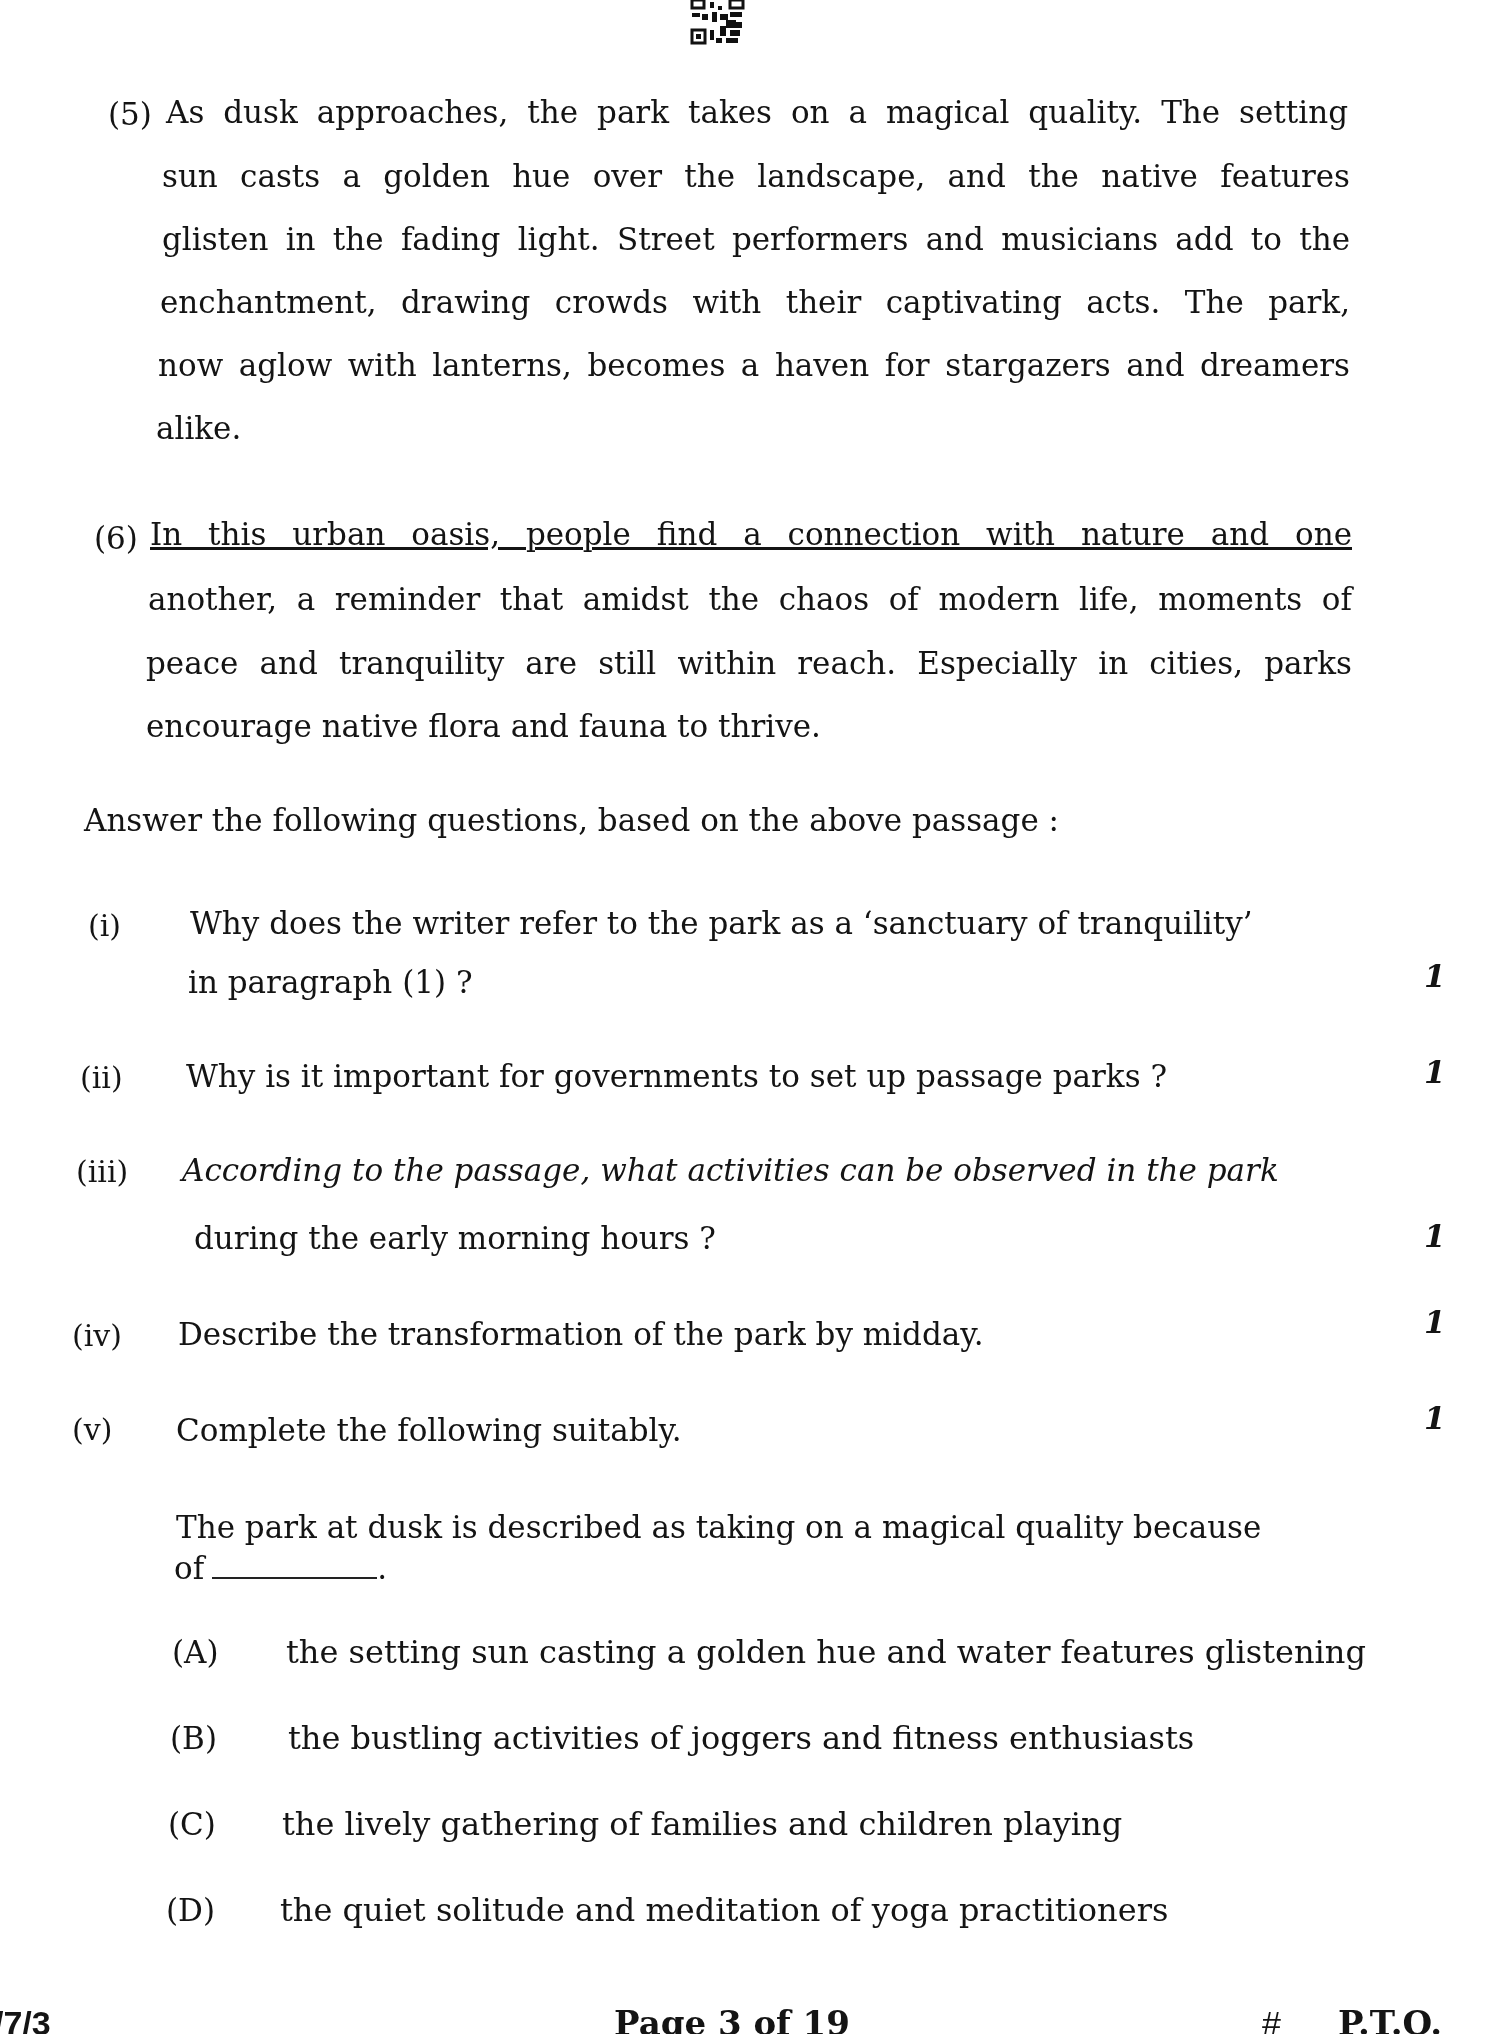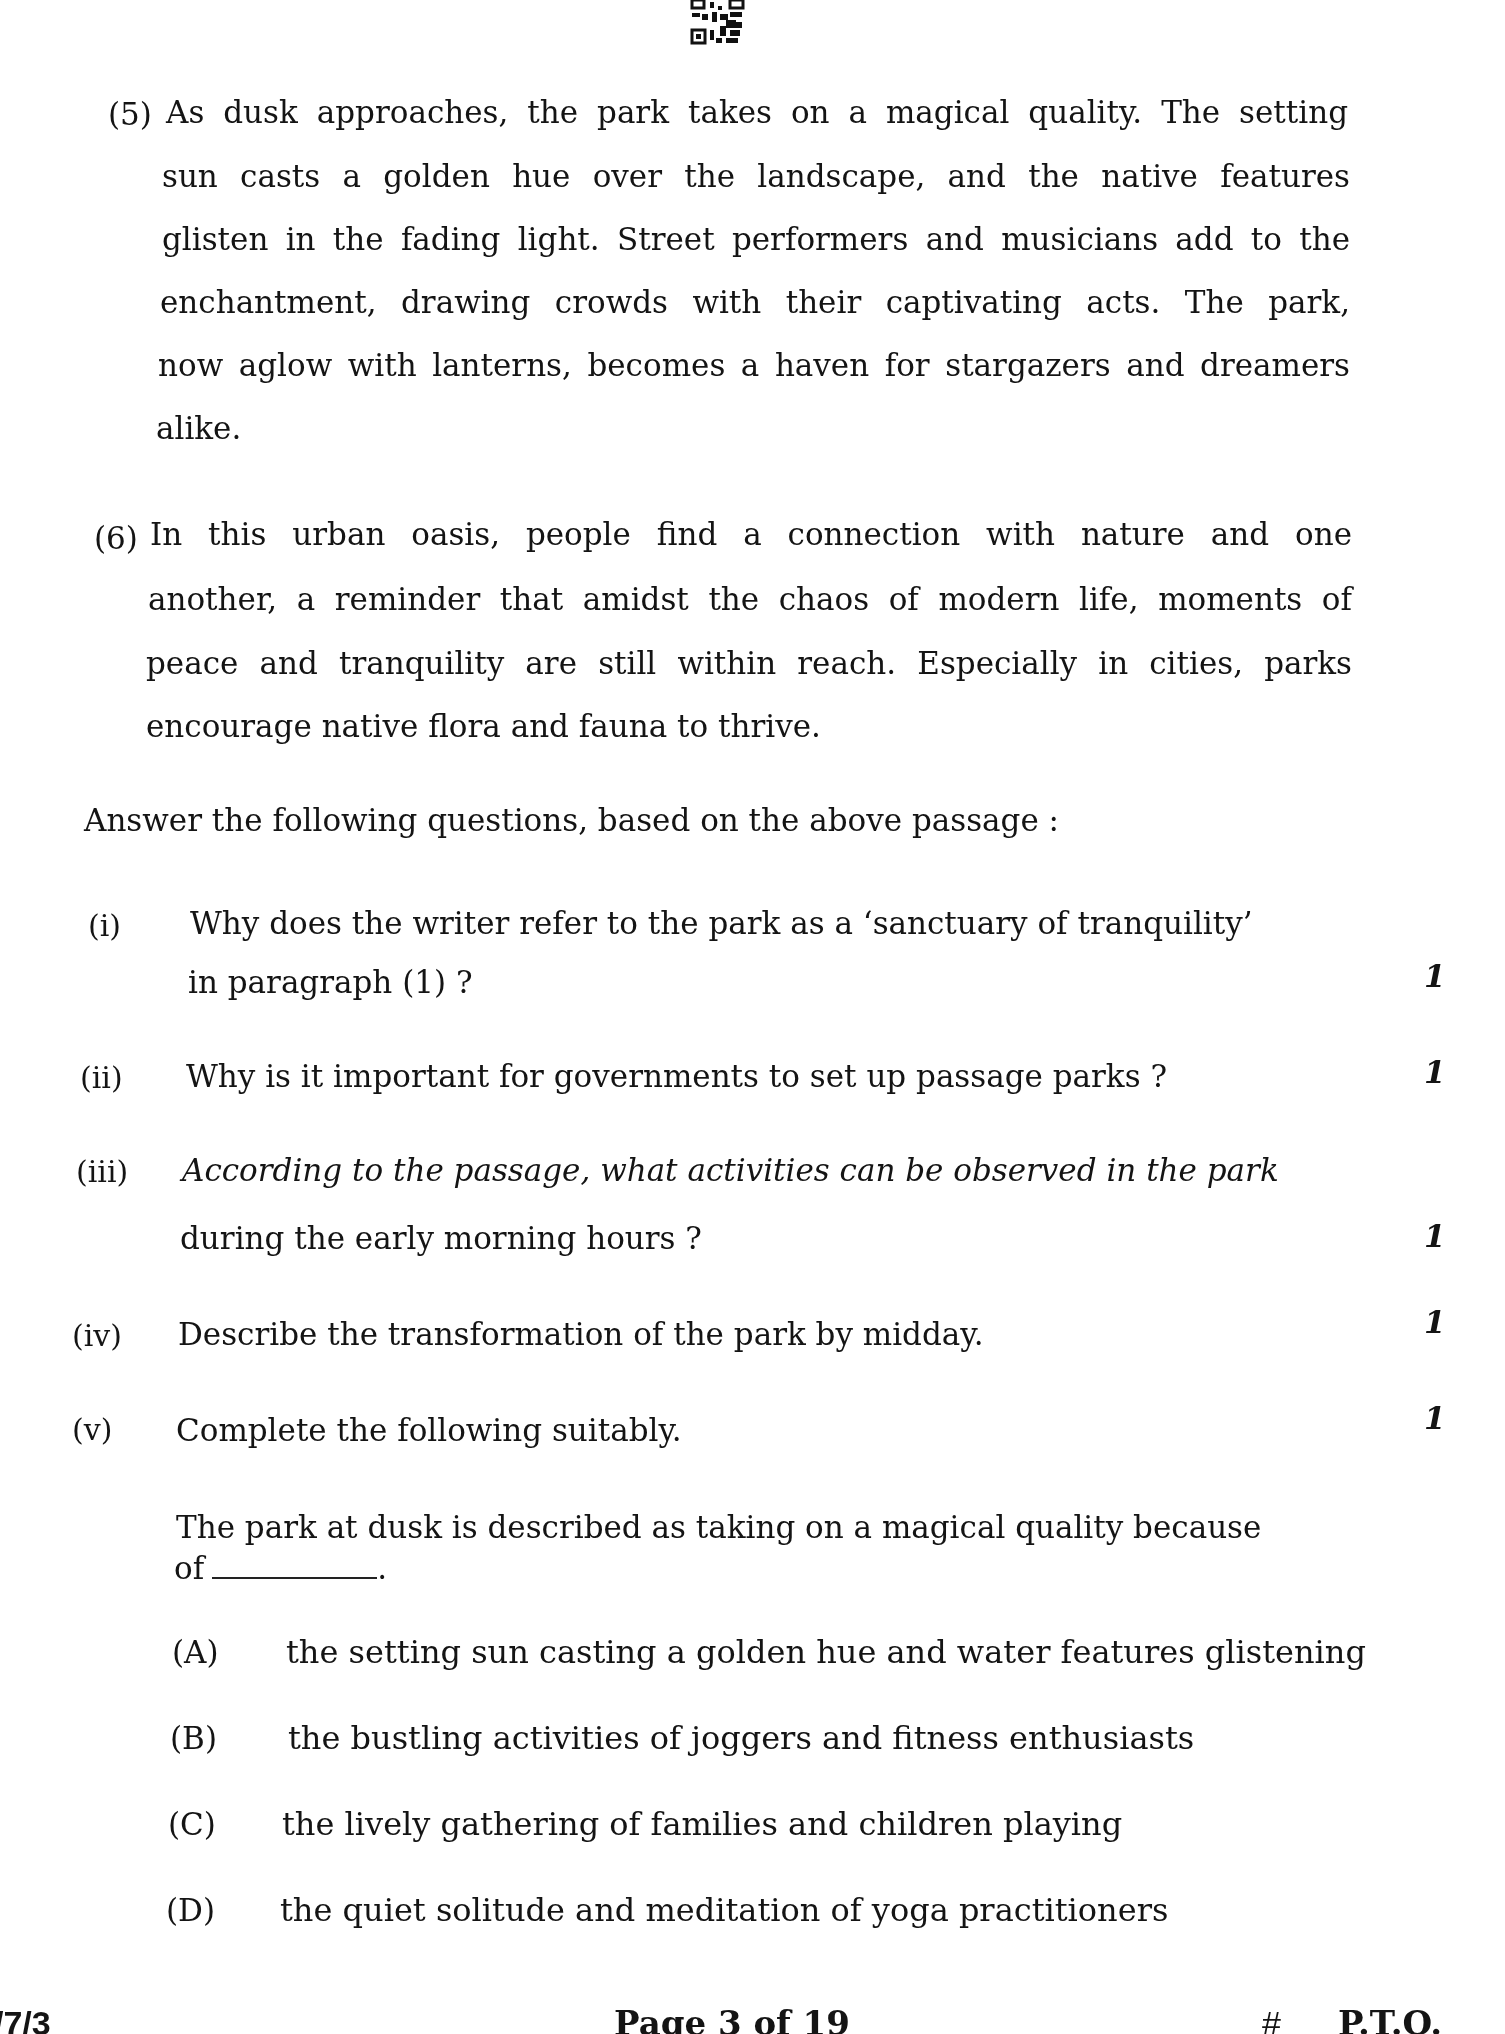--- a/index.html
+++ b/index.html
@@ -47,39 +47,39 @@
 
 <div class="abs para-num" style="left:108px; top:94px; line-height:40px;">(5)</div>
 <div class="line just" style="left:166px; top:92px; width:1182px;">As dusk approaches, the park takes on a magical quality. The setting</div>
 <div class="line just" style="left:162px; top:156px; width:1188px;">sun casts a golden hue over the landscape, and the native features</div>
 <div class="line just" style="left:162px; top:219px; width:1188px;">glisten in the fading light. Street performers and musicians add to the</div>
 <div class="line just" style="left:160px; top:282px; width:1190px;">enchantment, drawing crowds with their captivating acts. The park,</div>
 <div class="line just" style="left:158px; top:345px; width:1192px;">now aglow with lanterns, becomes a haven for stargazers and dreamers</div>
 <div class="line" style="left:156px; top:408px;">alike.</div>
 
 <div class="abs para-num" style="left:94px; top:518px; line-height:40px;">(6)</div>
-<div class="line just" style="left:150px; top:514px; width:1202px;">In this urban oasis, people find a connection with nature and one</div>
+<div class="line just" style="left:150px; top:514px; width:1202px;text-decoration:underline;">In this urban oasis, people find a connection with nature and one</div>
 <div class="line just" style="left:148px; top:579px; width:1204px;">another, a reminder that amidst the chaos of modern life, moments of</div>
 <div class="line just" style="left:146px; top:643px; width:1206px;">peace and tranquility are still within reach. Especially in cities, parks</div>
 <div class="line" style="left:146px; top:706px;">encourage native flora and fauna to thrive.</div>
 
 <div class="line" style="left:84px; top:800px;">Answer the following questions, based on the above passage :</div>
 
 <div class="q-num" style="left:88px; top:906px;">(i)</div>
 <div class="q-text" style="left:190px; top:903px;">Why does the writer refer to the park as a ‘sanctuary of tranquility’</div>
 <div class="q-text" style="left:188px; top:962px;">in paragraph (1) ?</div>
 <div class="mark" style="top:956px;">1</div>
 
 <div class="q-num" style="left:80px; top:1058px;">(ii)</div>
 <div class="q-text" style="left:186px; top:1056px;">Why is it important for governments to set up passage parks ?</div>
 <div class="mark" style="top:1052px;">1</div>
 
 <div class="q-num" style="left:76px; top:1152px;">(iii)</div>
 <div class="q-text" style="left:182px; top:1150px;font-style:italic;">According to the passage, what activities can be observed in the park</div>
-<div class="q-text" style="left:180px; top:1218px;text-align:center;">during the early morning hours ?</div>
+<div class="q-text" style="left:194px; top:1218px;text-align:center;">during the early morning hours ?</div>
 <div class="mark" style="top:1216px;">1</div>
 
 <div class="q-num" style="left:72px; top:1316px;">(iv)</div>
 <div class="q-text" style="left:178px; top:1314px;">Describe the transformation of the park by midday.</div>
 <div class="mark" style="top:1302px;">1</div>
 
 <div class="q-num" style="left:72px; top:1410px;">(v)</div>
 <div class="q-text" style="left:176px; top:1410px;">Complete the following suitably.</div>
 <div class="mark" style="top:1398px;">1</div>
 <div class="q-text" style="left:176px; top:1480px;margin-top:27px;">The park at dusk is described as taking on a magical quality because</div>

